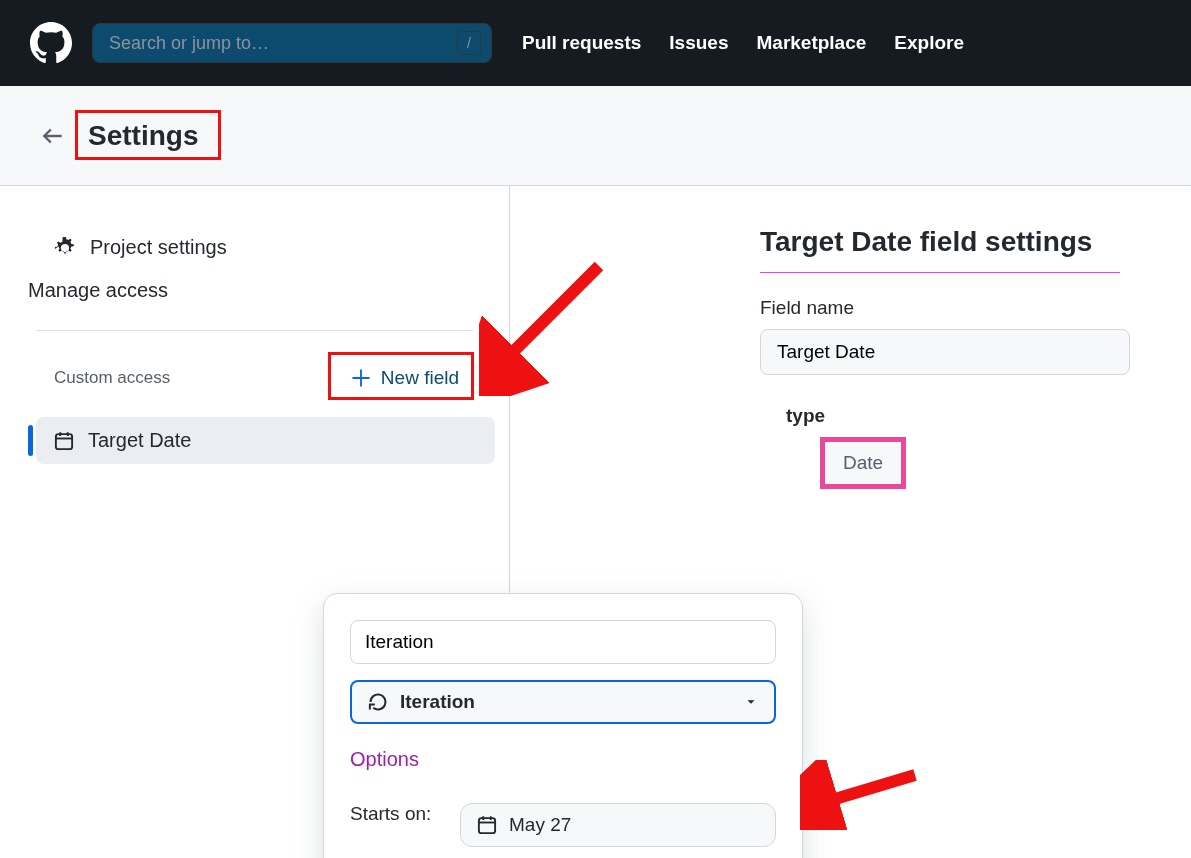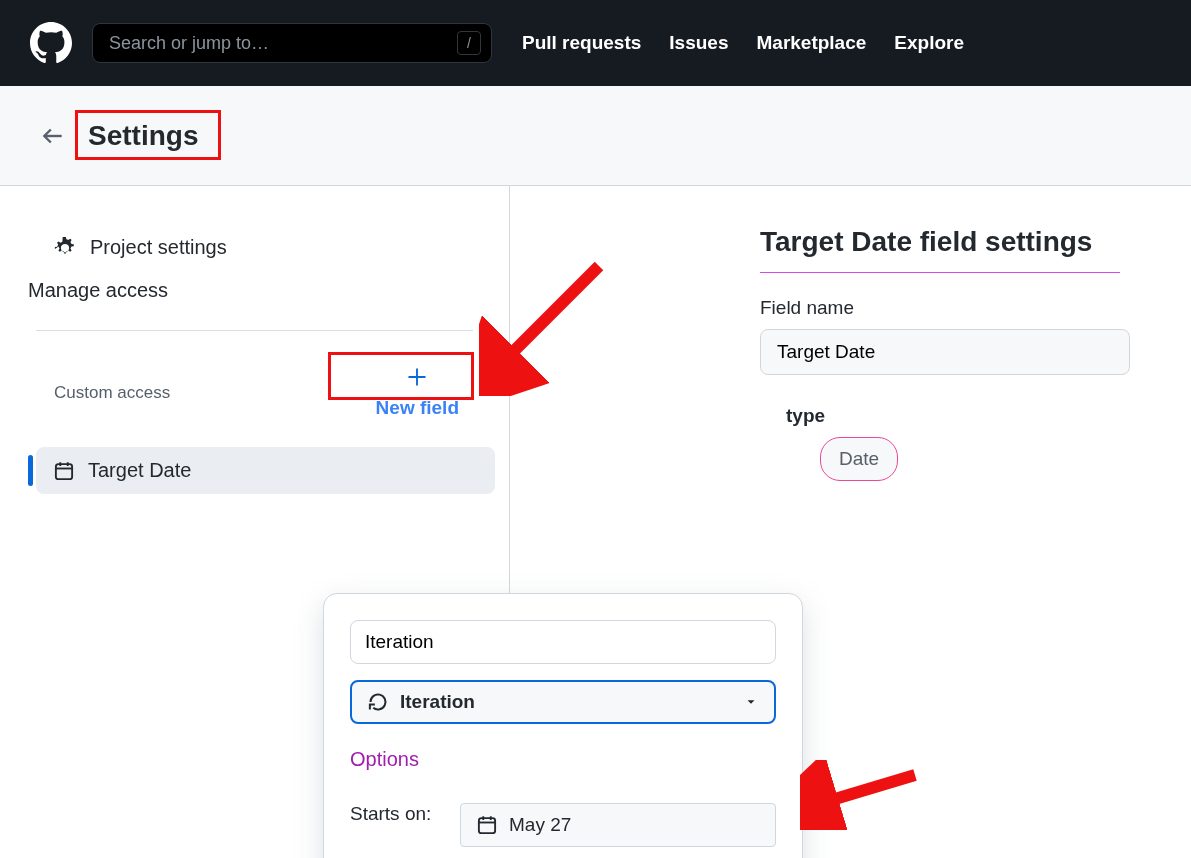--- a/index.html
+++ b/index.html
@@ -20,21 +20,21 @@
       align-items: center;
       padding: 0 30px;
       gap: 20px;
     }
     .gh-logo {
       width: 42px; height: 42px;
       color: #fff;
       display: flex; align-items: center; justify-content: center;
     }
     .search-box {
-      background: #000000;
+      background: #0c4a6e;
       border: 1px solid #30363d;
       border-radius: 8px;
       height: 40px;
       width: 400px;
       display: flex;
       align-items: center;
       justify-content: space-between;
       padding: 0 10px 0 16px;
       color: #8b949e;
       font-size: 18px;
@@ -117,26 +117,25 @@
       padding: 30px 40px 18px 54px;
     }
     .custom-fields-label {
       color: #57606a;
       font-size: 17px;
     }
     .new-field-btn {
       display: flex;
       align-items: center;
       gap: 10px;
-      color: #3b82f6;
-      font-weight: 700;
+      color: #0c4a6e;
+      font-weight: 400;
       font-size: 19px;
       cursor: pointer;
       padding: 6px 10px;
-      flex-direction: column;
     }
     .red-box-newfield {
       position: absolute;
       left: 328px; top: 166px;
       width: 146px; height: 48px;
       border: 3px solid #e11;
       pointer-events: none;
     }
     .field-list { margin-top:4px;}
     .field-item {
@@ -199,22 +198,22 @@
       font-size: 19px;
       font-weight: 600;
       margin-top: 30px;
       margin-bottom: 10px;
       margin-left: 26px;
     }
     .date-chip {
       display:inline-flex;
       align-items:center;
       gap:10px;
-      border:1px solid #ec4899;
-      border-radius:20px;
+      border:5px solid #ec4899;
+      border-radius:0;
       padding: 10px 18px;
       font-size:19px;
       color:#57606a;
       background:#f6f8fa;
       margin-left: 60px;
     }
     
     .popover {
       position: absolute;
       left: 323px;
@@ -259,21 +258,21 @@
       display: flex;
       align-items: flex-start;
       gap: 16px;
       margin-bottom: 14px;
     }
     .opt-label { font-size: 19px; width: 94px; }
     .date-btn {
       flex:1;
       height: 44px;
       border: 1px solid #d0d7de;
-      border-radius: 4px;
+      border-radius: 12px;
       background: #f6f8fa;
       display: flex;
       align-items: center;
       gap: 12px;
       padding: 0 16px;
       font-size: 19px;
       cursor: pointer;
     }
     .num-input {
       width: 58px;

